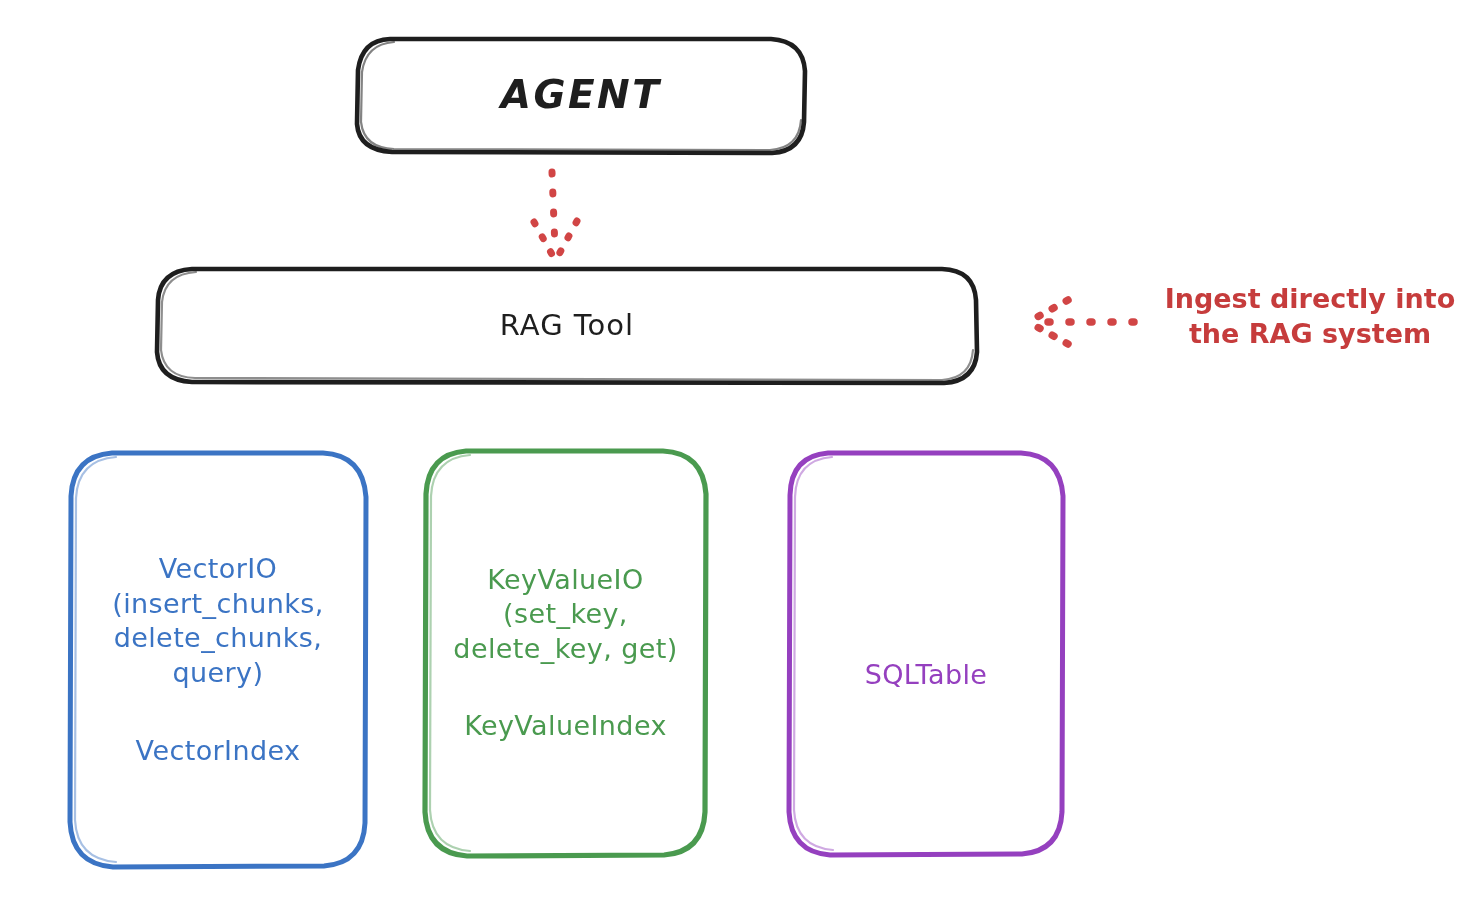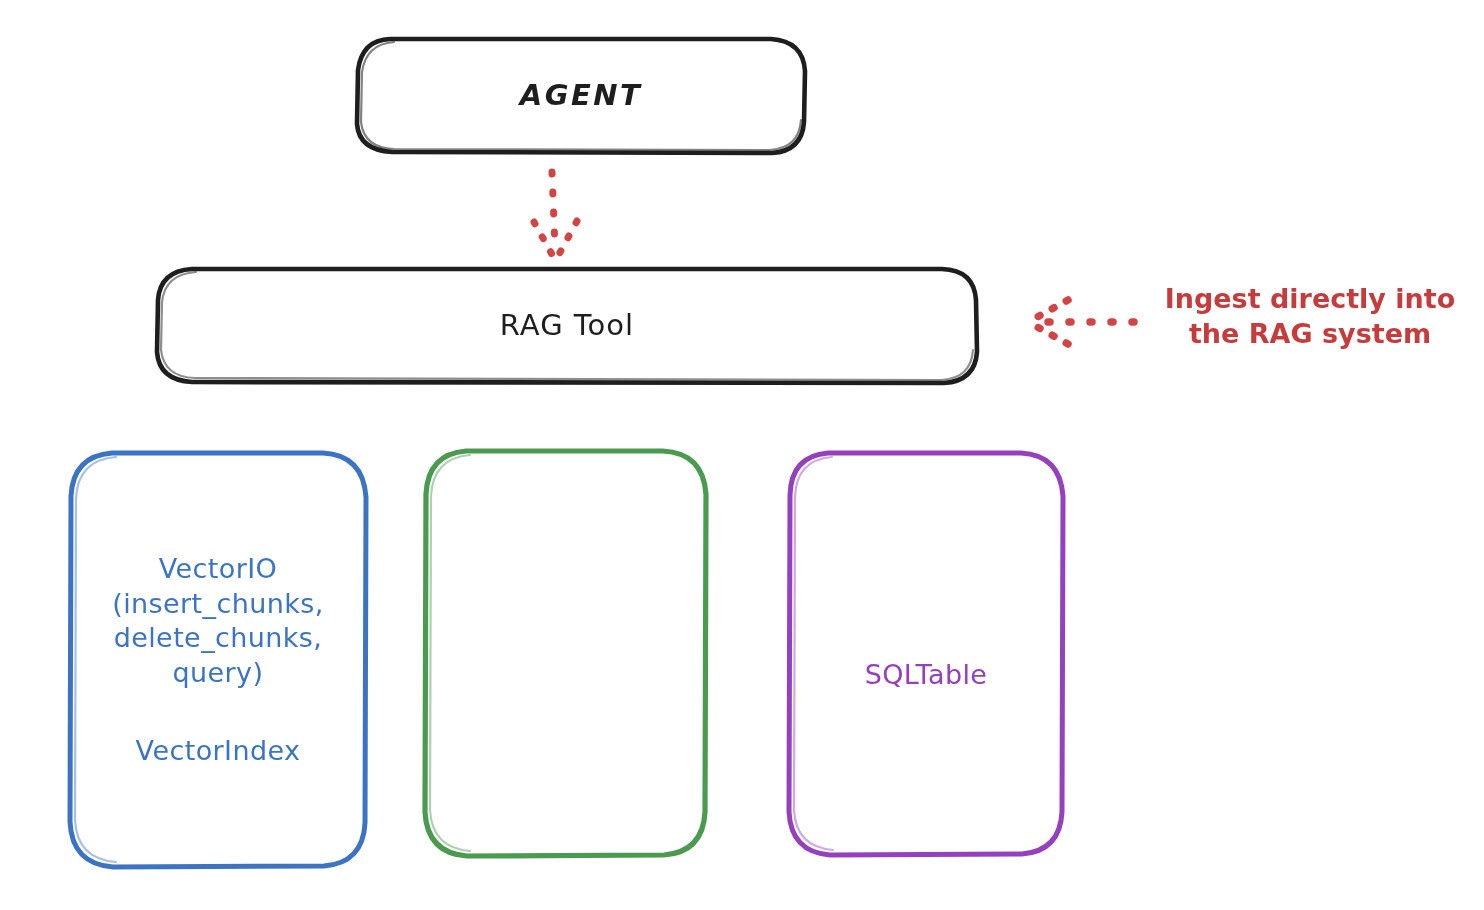--- a/index.html
+++ b/index.html
@@ -30,21 +30,21 @@
     display: flex;
     flex-direction: column;
     align-items: center;
     justify-content: center;
     text-align: center;
     white-space: pre-line;
     line-height: 1.30;
     letter-spacing: 0.4px;
   }
   .agent-label {
-    font-size: 29px;
+    font-size: 39px;
     color: #1e1e1e;
     font-style: italic;
     font-weight: bold;
     letter-spacing: 2.5px;
     font-family: "DejaVu Sans", sans-serif;
   }
   .ragtool-label {
     font-size: 29px;
     color: #1e1e1e;
     letter-spacing: 1px;
@@ -131,20 +131,26 @@
   </div>
 
   <div class="node-label" style="left:70px; top:452px; width:296px; height:416px; color:#3b74c4;">
     <span class="io-title">VectorIO
 (insert_chunks,
 delete_chunks,
 query)</span>
     <span class="io-index">VectorIndex</span>
   </div>
 
+  <div class="node-label" style="left:418px; top:450px; width:295px; height:406px; color:#4a9a4f;">
+    <span class="io-title">KeyValueIO
+(set_key,
+delete_key, get)</span>
+    <span class="io-index">KeyValueIndex</span>
+  </div>
 
   <div class="node-label" style="left:789px; top:452px; width:274px; height:404px; color:#9540bf;">
     <span class="io-index">SQLTable</span>
   </div>
 
   <div class="annotation" style="left:1145px; top:281px; width:330px; color:#c63c3c;">Ingest directly into
 the RAG system</div>
 
 </div>
 

